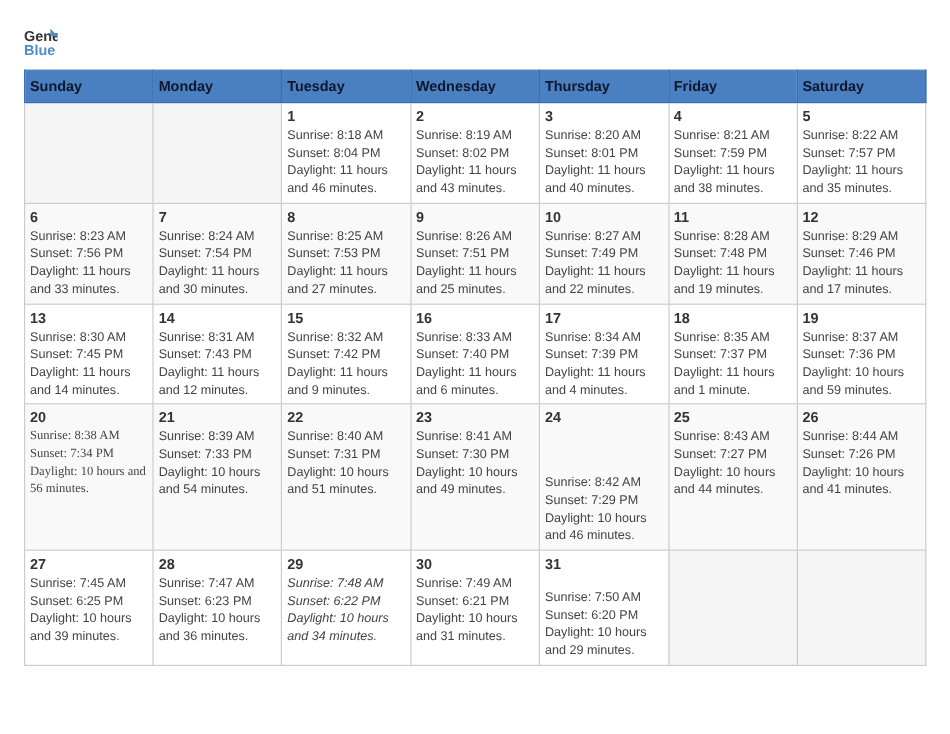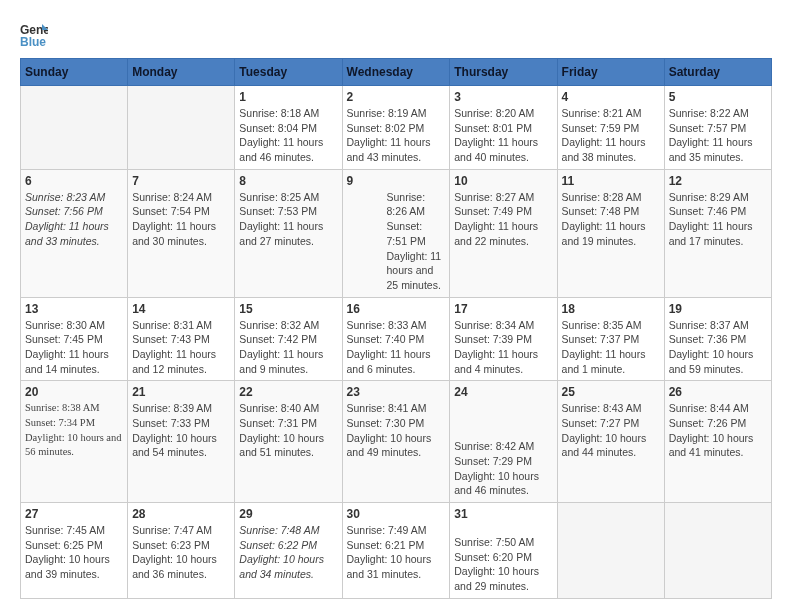--- a/index.html
+++ b/index.html
@@ -145,39 +145,39 @@
         <td>
           <span class="day-number">5</span>
           <div class="day-info" style="white-space: pre-line;">Sunrise: 8:22 AM
 Sunset: 7:57 PM
 Daylight: 11 hours and 35 minutes.</div>
         </td>
       </tr>
       <tr>
         <td>
           <span class="day-number">6</span>
-          <div class="day-info" style="white-space: pre-line; font-style: italic;">Sunrise: 8:23 AM
+          <div class="day-info" style="white-space: pre-line;">Sunrise: 8:23 AM
 Sunset: 7:56 PM
 Daylight: 11 hours and 33 minutes.</div>
         </td>
         <td>
           <span class="day-number">7</span>
           <div class="day-info" style="white-space: pre-line;">Sunrise: 8:24 AM
 Sunset: 7:54 PM
 Daylight: 11 hours and 30 minutes.</div>
         </td>
         <td>
           <span class="day-number">8</span>
           <div class="day-info" style="white-space: pre-line;">Sunrise: 8:25 AM
 Sunset: 7:53 PM
 Daylight: 11 hours and 27 minutes.</div>
         </td>
         <td>
           <span class="day-number">9</span>
-          <div class="day-info" style="white-space: pre-line; margin-left: 40px;">Sunrise: 8:26 AM
+          <div class="day-info" style="white-space: pre-line;">Sunrise: 8:26 AM
 Sunset: 7:51 PM
 Daylight: 11 hours and 25 minutes.</div>
         </td>
         <td>
           <span class="day-number">10</span>
           <div class="day-info" style="white-space: pre-line;">Sunrise: 8:27 AM
 Sunset: 7:49 PM
 Daylight: 11 hours and 22 minutes.</div>
         </td>
         <td>

